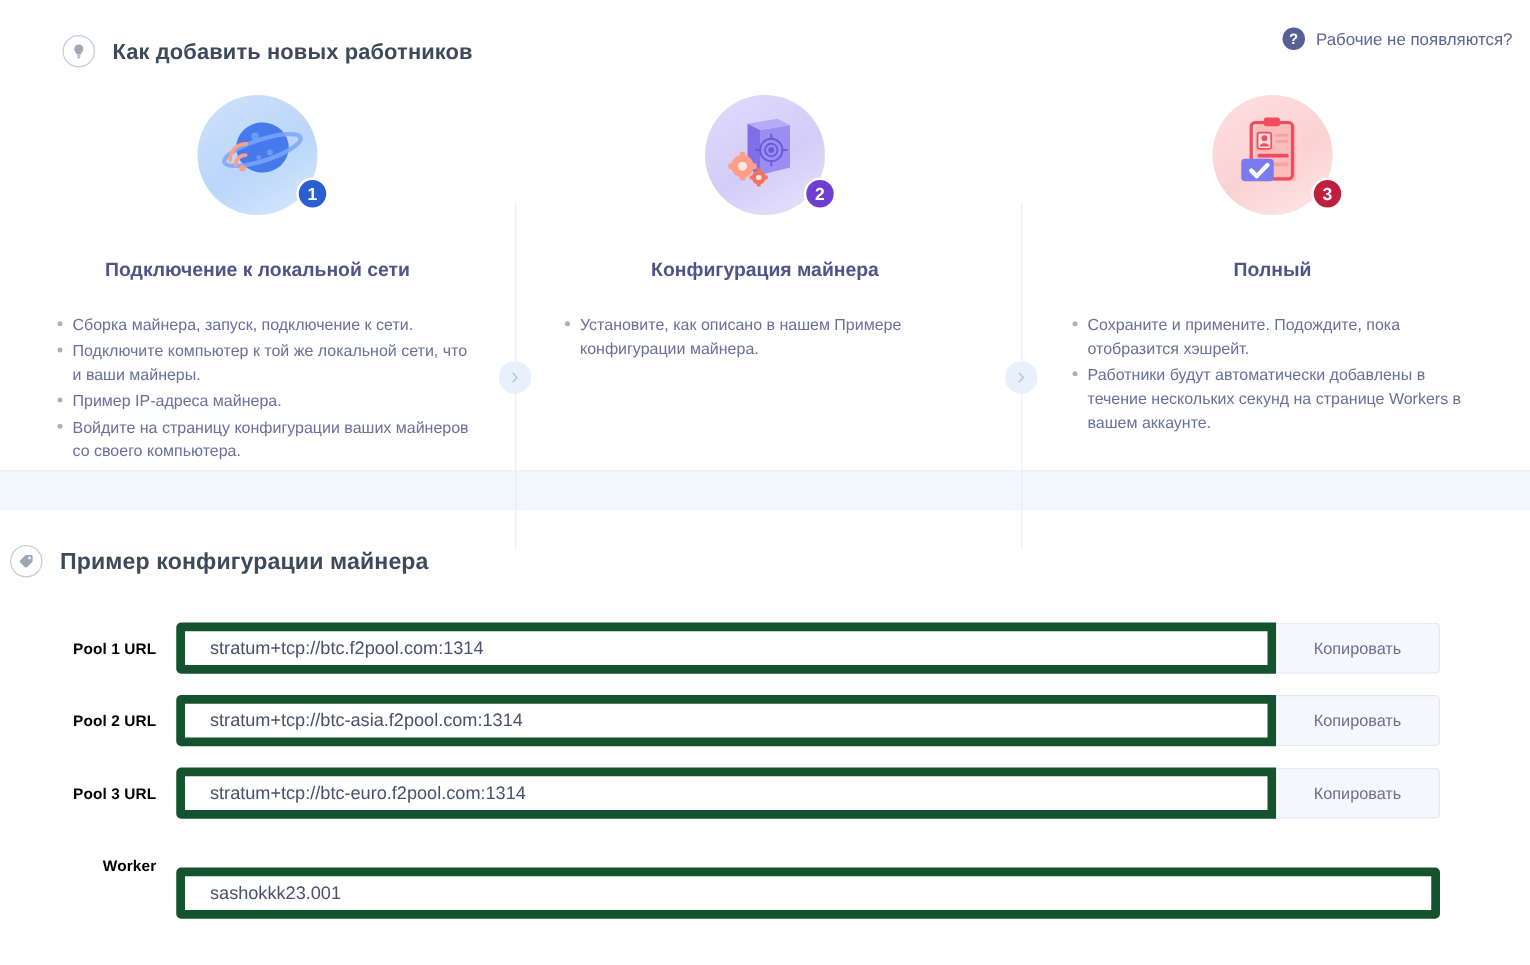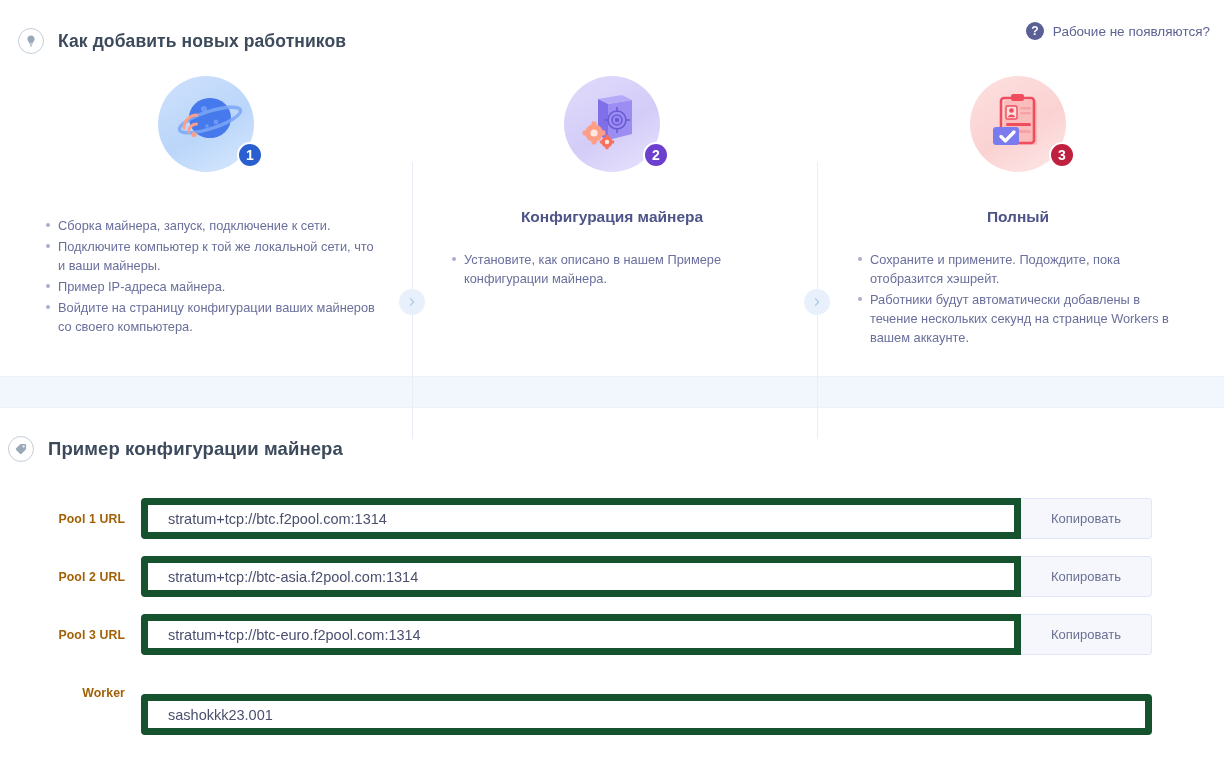--- a/index.html
+++ b/index.html
@@ -10,20 +10,21 @@
     color: #5a5f8f;
     overflow: hidden;
   }
 
   
   .sec-head {
     display: flex; align-items: center;
     padding: 22px 0 0 18px;
     height: 60px;
     position: relative;
+    margin-left: 32px;
   }
   .circ-icon {
     width: 26px; height: 26px; border-radius: 50%;
     border: 1.5px solid #c3cedb;
     background: #ffffff;
     display: flex; align-items: center; justify-content: center;
     flex: 0 0 auto;
   }
   .circ-icon svg { display:block; }
   .sec-title {
@@ -145,21 +146,21 @@
     padding-left: 0;
   }
   .frow {
     display: flex; align-items: center;
     height: 41px;
     margin-bottom: 17px;
   }
   .flabel {
     width: 141px; text-align: right;
     font-size: 12.3px; font-weight: bold;
-    color: #a16207;
+    color: #000000;
     padding-right: 16px;
     flex: 0 0 auto;
     letter-spacing: .1px;
   }
   .fctl { display: flex; flex: 0 0 auto; }
   .finput {
     width: 880px; height: 41px;
     border: 7px solid #14532d;
     border-radius: 4px 0 0 4px;
     background: #ffffff;
@@ -232,20 +233,21 @@
           <ellipse cx="52" cy="44" rx="32" ry="8.5" fill="none" stroke="#7ba6f7" stroke-width="3.4" transform="rotate(-18 52 44)" opacity=".85"></ellipse>
           <g stroke="#ff9e86" stroke-width="3" fill="none" stroke-linecap="round">
             <path d="M26 52 a13 13 0 0 1 13 -13"></path>
             <path d="M30.5 56 a8 8 0 0 1 8 -8"></path>
           </g>
           <circle cx="36" cy="58.5" r="2.6" fill="#ff9e86"></circle>
         </svg>
         <span class="num n1">1</span>
       </div>
     </div>
+    <div class="step-title">Подключение к локальной сети</div>
     <ul class="step-list">
       <li>Сборка майнера, запуск, подключение к сети.</li>
       <li>Подключите компьютер к той же локальной сети, что и ваши майнеры.</li>
       <li>Пример IP-адреса майнера.</li>
       <li>Войдите на страницу конфигурации ваших майнеров со своего компьютера.</li>
     </ul>
   </div>
 
   <div class="step s2">
     <div class="art-wrap">

